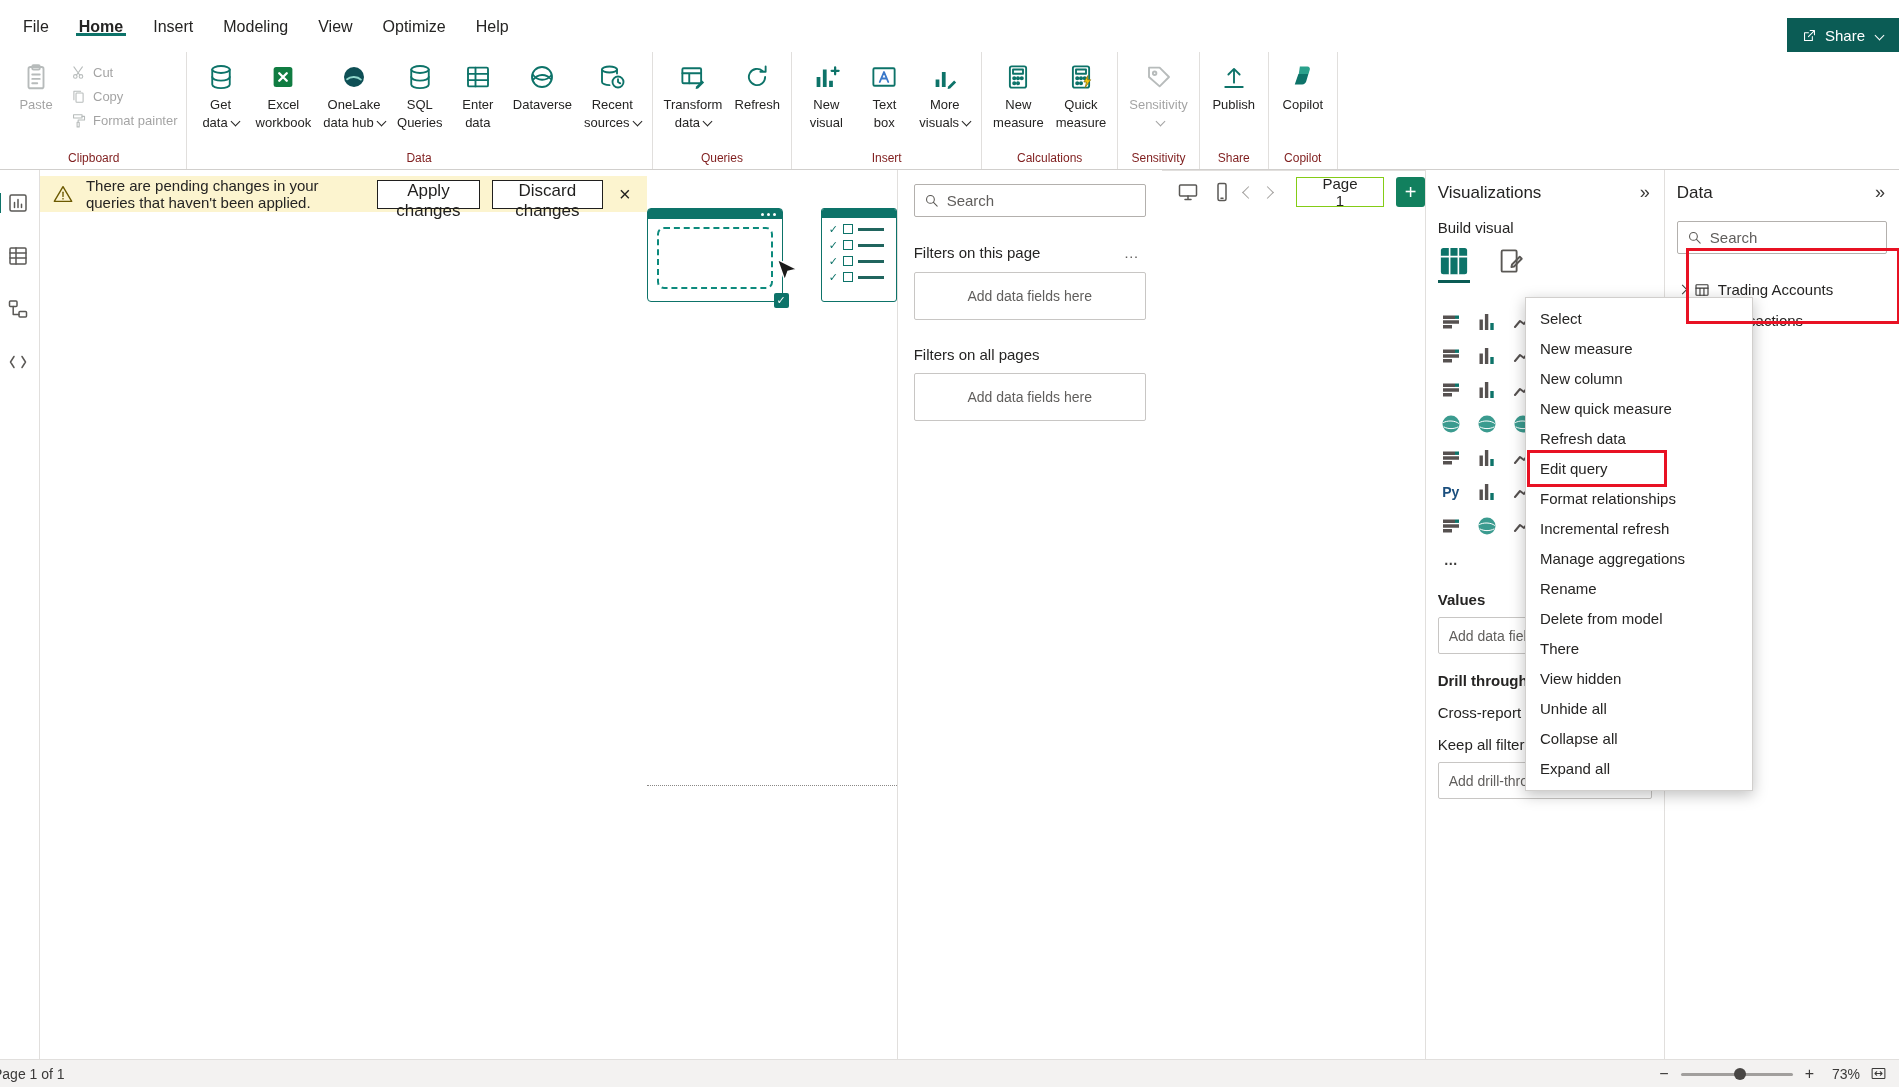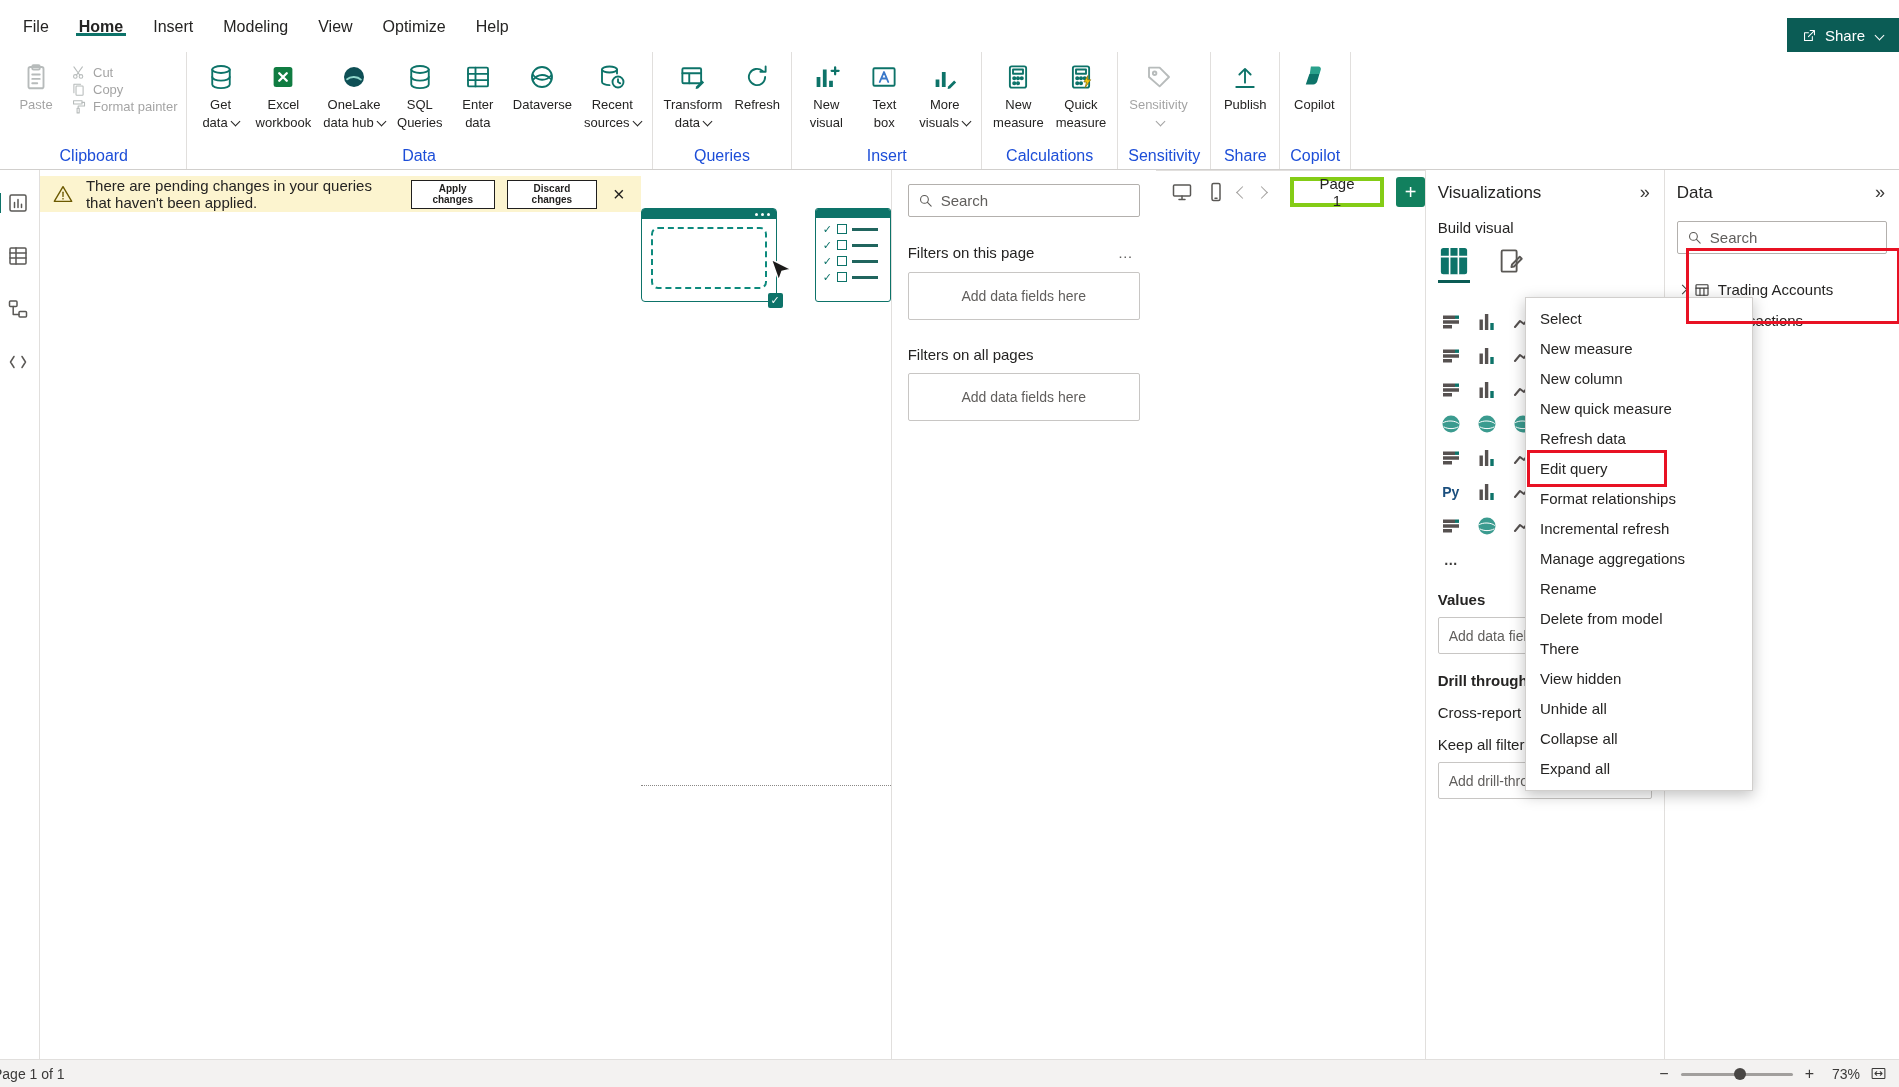--- a/index.html
+++ b/index.html
@@ -15,40 +15,40 @@
   .menubar{height:34px;display:flex;align-items:flex-start;padding-left:8px;position:relative;margin-top:18px;}
   .menu-item{position:relative;display:flex;align-items:center;padding:0 15px;font-size:16px;cursor:default;}
   .menu-item.active{font-weight:700;}
   .menu-item.active::after{content:"";position:absolute;left:12px;right:12px;bottom:0;height:3px;background:var(--accent);}
   .share-btn{position:absolute;right:0;top:0;height:34px;min-width:112px;border:none;background:#0b5c55;color:#fff;
              display:flex;align-items:center;gap:7px;padding:0 14px;font-size:15px;font-family:inherit;}
   
   .ribbon{height:117px;display:flex;align-items:stretch;border-bottom:1px solid #d1cfcd;padding-left:2px;background:#fff;}
   .rgroup{display:flex;flex-direction:column;padding:4px 6px 0;border-right:1px solid var(--line);}
   .rbtns{flex:1;display:flex;align-items:flex-start;gap:2px;}
-  .rlabel{text-align:center;font-size:16px;color:#1d4ed8;padding:1px 4px 4px;}
+  .rlabel{text-align:center;font-size:12px;color:#7f1d1d;padding:1px 4px 4px;}
   .rbtn{display:flex;flex-direction:column;align-items:center;min-width:56px;padding:6px 5px 2px;gap:2px;background:none;border:none;font-family:inherit;}
   .rbtn .ic{width:30px;height:30px;margin-bottom:3px;}
   .rbtn .lbl{font-size:13px;line-height:16px;color:#252423;white-space:nowrap;}
   .rbtn.disabled,.rsmall.disabled{opacity:.42;filter:grayscale(.9);}
-  .rsmalls{display:flex;flex-direction:column;padding:8px 2px 0 4px;}
+  .rsmalls{display:flex;flex-direction:column;gap:7px;padding:8px 2px 0 4px;}
   .rsmall{display:flex;align-items:center;gap:6px;font-size:13px;color:#252423;background:none;border:none;font-family:inherit;padding:0;}
   .rsmall .ic{width:17px;height:17px;}
   
   .workspace{display:flex;height:909px;}
   .left-rail{width:40px;border-right:1px solid var(--line);display:flex;flex-direction:column;align-items:center;padding-top:20px;gap:27px;background:#fff;}
   .rail-btn{width:26px;height:26px;background:none;border:none;padding:0;position:relative;}
   .rail-btn .ic{width:24px;height:24px;}
   .rail-btn.active::before{content:"";position:absolute;left:-8px;top:3px;bottom:3px;width:2.5px;background:var(--accent);}
   .main-col{width:1423px;display:flex;flex-direction:row;border-right:1px solid var(--line);}
   
   .notif{margin-top:6px;height:36px;background:#fcf4cf;display:flex;align-items:center;gap:12px;padding:0 12px;}
   .notif .ic{width:22px;height:22px;}
   .notif-msg{font-size:15px;color:#252423;}
-  .notif-btn{height:29px;padding:0 18px;background:#fff;border:1.6px solid #201f1e;font-size:10px;font-weight:700;font-family:inherit;color:#201f1e;}
+  .notif-btn{height:29px;padding:0 18px;background:#fff;border:1.6px solid #201f1e;font-size:17px;font-weight:400;font-family:inherit;color:#201f1e;}
   .notif-close{background:none;border:none;font-size:20px;line-height:20px;color:#201f1e;padding:0 4px;font-family:inherit;}
   .canvas-row{flex:1;display:flex;min-height:0;}
   .canvas{flex:1;position:relative;background:#fff;display:flex;flex-direction:column;align-items:center;}
   .canvas-title{margin-top:192px;font-size:24px;font-weight:600;}
   .canvas-sub{margin-top:16px;font-size:17px;}
   .page-boundary{position:absolute;left:0;right:0;top:615px;border-top:1.6px dotted #8a8886;}
   
   .illus{margin-top:38px;display:flex;gap:38px;position:relative;}
   .illus-window{width:134px;height:92px;border:1.6px solid var(--accent);border-radius:4px;position:relative;background:#fff;}
   .illus-window .bar{height:10px;background:var(--accent);border-radius:2px 2px 0 0;position:relative;}
@@ -97,21 +97,21 @@
   .cm-item{height:30px;line-height:30px;padding:0 14px;font-size:15px;color:#252423;cursor:default;}
   
   .annotation{position:absolute;border:3px solid #e81123;z-index:60;pointer-events:none;}
   
   .page-strip{height:42px;border-top:1px solid var(--line);display:flex;align-items:center;gap:10px;padding-left:14px;background:#fff;}
   .strip-icon{background:none;border:none;padding:0;}
   .strip-icon .ic{width:24px;height:24px;}
   .nav-chev{width:8px;height:8px;border-left:1.6px solid #a19f9d;border-bottom:1.6px solid #a19f9d;display:inline-block;}
   .nav-chev.left{transform:rotate(45deg);}
   .nav-chev.right{transform:rotate(-135deg);}
-  .page-tab{height:30px;padding:0 24px;margin-left:14px;background:#fff;border:4px solid #84cc16;font-size:15px;font-family:inherit;color:#252423;display:flex;align-items:center;}
+  .page-tab{height:30px;padding:0 24px;margin-left:14px;background:#fff;border:1px solid #84cc16;font-size:15px;font-family:inherit;color:#252423;display:flex;align-items:center;}
   .add-page{width:32px;height:30px;margin-left:2px;background:#12805e;border:none;border-radius:3px;color:#fff;font-size:20px;line-height:28px;font-family:inherit;}
   
   .status-bar{position:absolute;left:0;right:0;bottom:0;height:27px;background:#f3f2f1;border-top:1px solid var(--line);
               display:flex;align-items:center;font-size:14px;color:#3b3a39;overflow:hidden;}
   .status-page{margin-left:-7px;white-space:nowrap;}
   .zoom-cluster{margin-left:auto;display:flex;align-items:center;gap:10px;margin-right:12px;}
   .zoom-btn{background:none;border:none;font-size:16px;color:#3b3a39;font-family:inherit;padding:0 2px;}
   .zoom-slider{position:relative;width:112px;height:14px;}
   .zoom-slider .track{position:absolute;left:0;right:0;top:6px;height:3px;background:#a19f9d;border-radius:2px;}
   .zoom-slider .thumb{position:absolute;left:48%;top:1px;width:12px;height:12px;border-radius:50%;background:#484644;}

